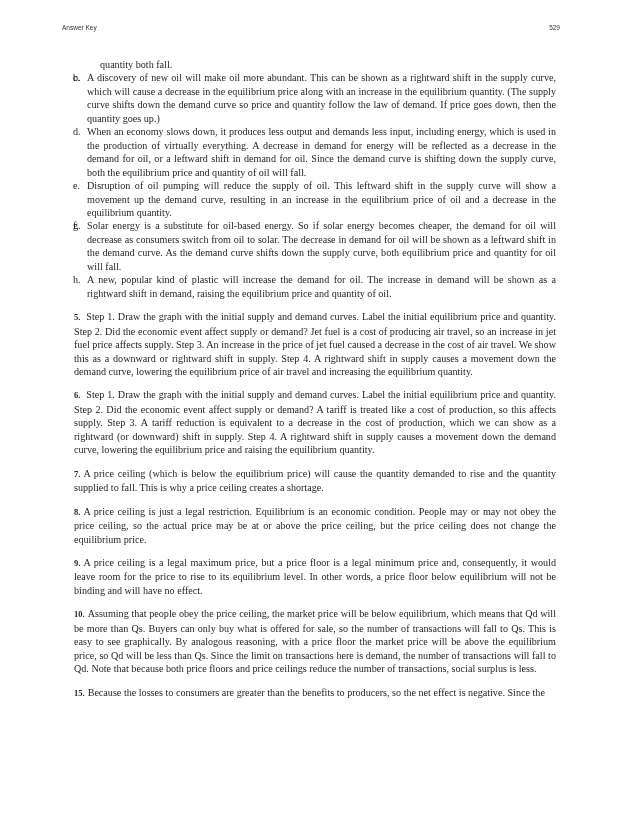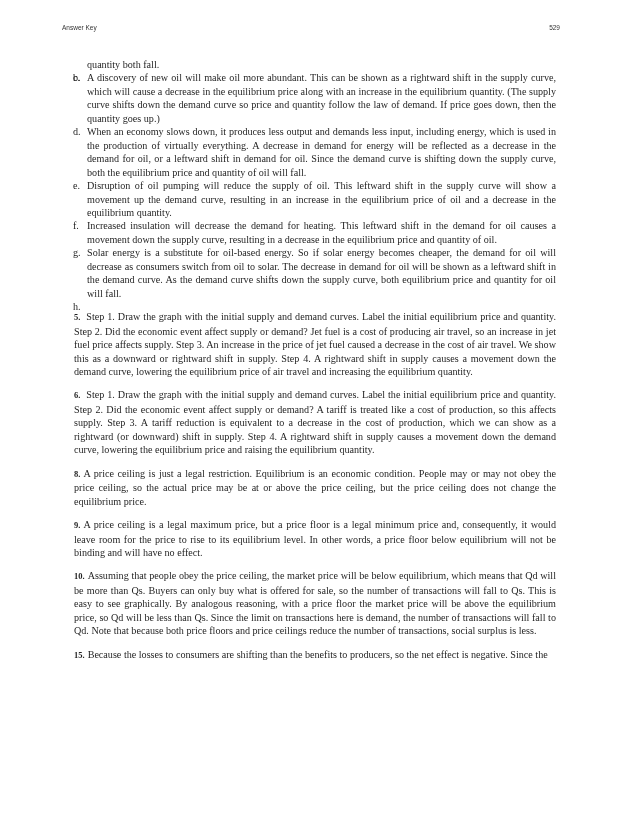--- a/index.html
+++ b/index.html
@@ -4,21 +4,21 @@
 <style>
   html, body { margin: 0; padding: 0; background: #ffffff; }
   body { width: 630px; height: 815px; position: relative; overflow: hidden; color: #1a1a1a; }
   .page { position: absolute; left: 0; top: 0; width: 630px; height: 815px; }
   .header { position: absolute; top: 24px; left: 62px; right: 70px; height: 12px;
     font-family: "Liberation Sans", sans-serif; font-size: 6.5px; color: #333; }
   .header .left { position: absolute; left: 0; top: 0; }
   .header .right { position: absolute; right: 0; top: 0; }
   .content { position: absolute; top: 58px; left: 74px; width: 482px;
     font-family: "Liberation Serif", serif; font-size: 10.15px; line-height: 13.45px; color: #1f1f1f; }
-  .cont { margin: 0 0 0 13px; text-align: justify; font-family: Liberation Serif, serif; }
+  .cont { margin: 0 0 0 26px; text-align: justify; font-family: Liberation Serif, serif; }
   ol.sub { list-style: none; margin: 0; padding: 0; }
   ol.sub li { position: relative; padding-left: 13px; text-align: justify; margin: 0; }
   ol.sub li .marker { position: absolute; left: -1px; top: 0; width: 12px; }
   .q { margin: 10px 0 0 0; text-align: justify; }
   .q .num { font-weight: bold; font-size: 8.5px; margin-right: 3px; }
 </style>
 </head>
 <body>
 
 <div class="page">
@@ -28,25 +28,26 @@
   </div>
 
   <div class="content">
     <p class="cont" style="margin-top:0;margin-bottom:0;">quantity both fall.</p>
 
     <ol class="sub">
       <li><span class="marker">b.</span></li>
       <li><span class="marker">c.</span><span>A discovery of new oil will make oil more abundant. This can be shown as a rightward shift in the supply curve, which will cause a decrease in the equilibrium price along with an increase in the equilibrium quantity. (The supply curve shifts down the demand curve so price and quantity follow the law of demand. If price goes down, then the quantity goes up.)</span></li>
       <li><span class="marker">d.</span><span>When an economy slows down, it produces less output and demands less input, including energy, which is used in the production of virtually everything. A decrease in demand for energy will be reflected as a decrease in the demand for oil, or a leftward shift in demand for oil. Since the demand curve is shifting down the supply curve, both the equilibrium price and quantity of oil will fall.</span></li>
       <li><span class="marker">e.</span><span>Disruption of oil pumping will reduce the supply of oil. This leftward shift in the supply curve will show a movement up the demand curve, resulting in an increase in the equilibrium price of oil and a decrease in the equilibrium quantity.</span></li>
-      <li><span class="marker">f.</span><span>Increased insulation will decrease the demand for heating. This leftward shift in the demand for oil causes a movement down the supply curve, resulting in a decrease in the equilibrium price and quantity of oil.</span></li>
+      <li><span class="marker">f.</span></li>
       <li><span class="marker">g.</span><span>Solar energy is a substitute for oil-based energy. So if solar energy becomes cheaper, the demand for oil will decrease as consumers switch from oil to solar. The decrease in demand for oil will be shown as a leftward shift in the demand curve. As the demand curve shifts down the supply curve, both equilibrium price and quantity for oil will fall.</span></li>
-      <li><span class="marker">h.</span></li>
+      <li><span class="marker">h.</span><span>A new, popular kind of plastic will increase the demand for oil. The increase in demand will be shown as a rightward shift in demand, raising the equilibrium price and quantity of oil.</span></li>
     </ol>
 
     <p class="q"><span class="num">5.</span> <span>Step 1. Draw the graph with the initial supply and demand curves. Label the initial equilibrium price and quantity. Step 2. Did the economic event affect supply or demand? Jet fuel is a cost of producing air travel, so an increase in jet fuel price affects supply. Step 3. An increase in the price of jet fuel caused a decrease in the cost of air travel. We show this as a downward or rightward shift in supply. Step 4. A rightward shift in supply causes a movement down the demand curve, lowering the equilibrium price of air travel and increasing the equilibrium quantity.</span></p>
     <p class="q"><span class="num">6.</span> <span>Step 1. Draw the graph with the initial supply and demand curves. Label the initial equilibrium price and quantity. Step 2. Did the economic event affect supply or demand? A tariff is treated like a cost of production, so this affects supply. Step 3. A tariff reduction is equivalent to a decrease in the cost of production, which we can show as a rightward (or downward) shift in supply. Step 4. A rightward shift in supply causes a movement down the demand curve, lowering the equilibrium price and raising the equilibrium quantity.</span></p>
+    <p class="q"><span class="num">7.</span><span>A price ceiling (which is below the equilibrium price) will cause the quantity demanded to rise and the quantity supplied to fall. This is why a price ceiling creates a shortage.</span></p>
     <p class="q"><span class="num">8.</span><span>A price ceiling is just a legal restriction. Equilibrium is an economic condition. People may or may not obey the price ceiling, so the actual price may be at or above the price ceiling, but the price ceiling does not change the equilibrium price.</span></p>
     <p class="q"><span class="num">9.</span><span>A price ceiling is a legal maximum price, but a price floor is a legal minimum price and, consequently, it would leave room for the price to rise to its equilibrium level. In other words, a price floor below equilibrium will not be binding and will have no effect.</span></p>
     <p class="q"><span class="num">10.</span><span>Assuming that people obey the price ceiling, the market price will be below equilibrium, which means that Qd will be more than Qs. Buyers can only buy what is offered for sale, so the number of transactions will fall to Qs. This is easy to see graphically. By analogous reasoning, with a price floor the market price will be above the equilibrium price, so Qd will be less than Qs. Since the limit on transactions here is demand, the number of transactions will fall to Qd. Note that because both price floors and price ceilings reduce the number of transactions, social surplus is less.</span></p>
-    <p class="q"><span class="num">15.</span><span>Because the losses to consumers are shifting than the benefits to producers, so the net effect is negative. Since the</span></p>
+    <p class="q"><span class="num">15.</span><span>Because the losses to consumers are greater than the benefits to producers, so the net effect is negative. Since the</span></p>
   </div>
 </div>
 
 </body></html>

